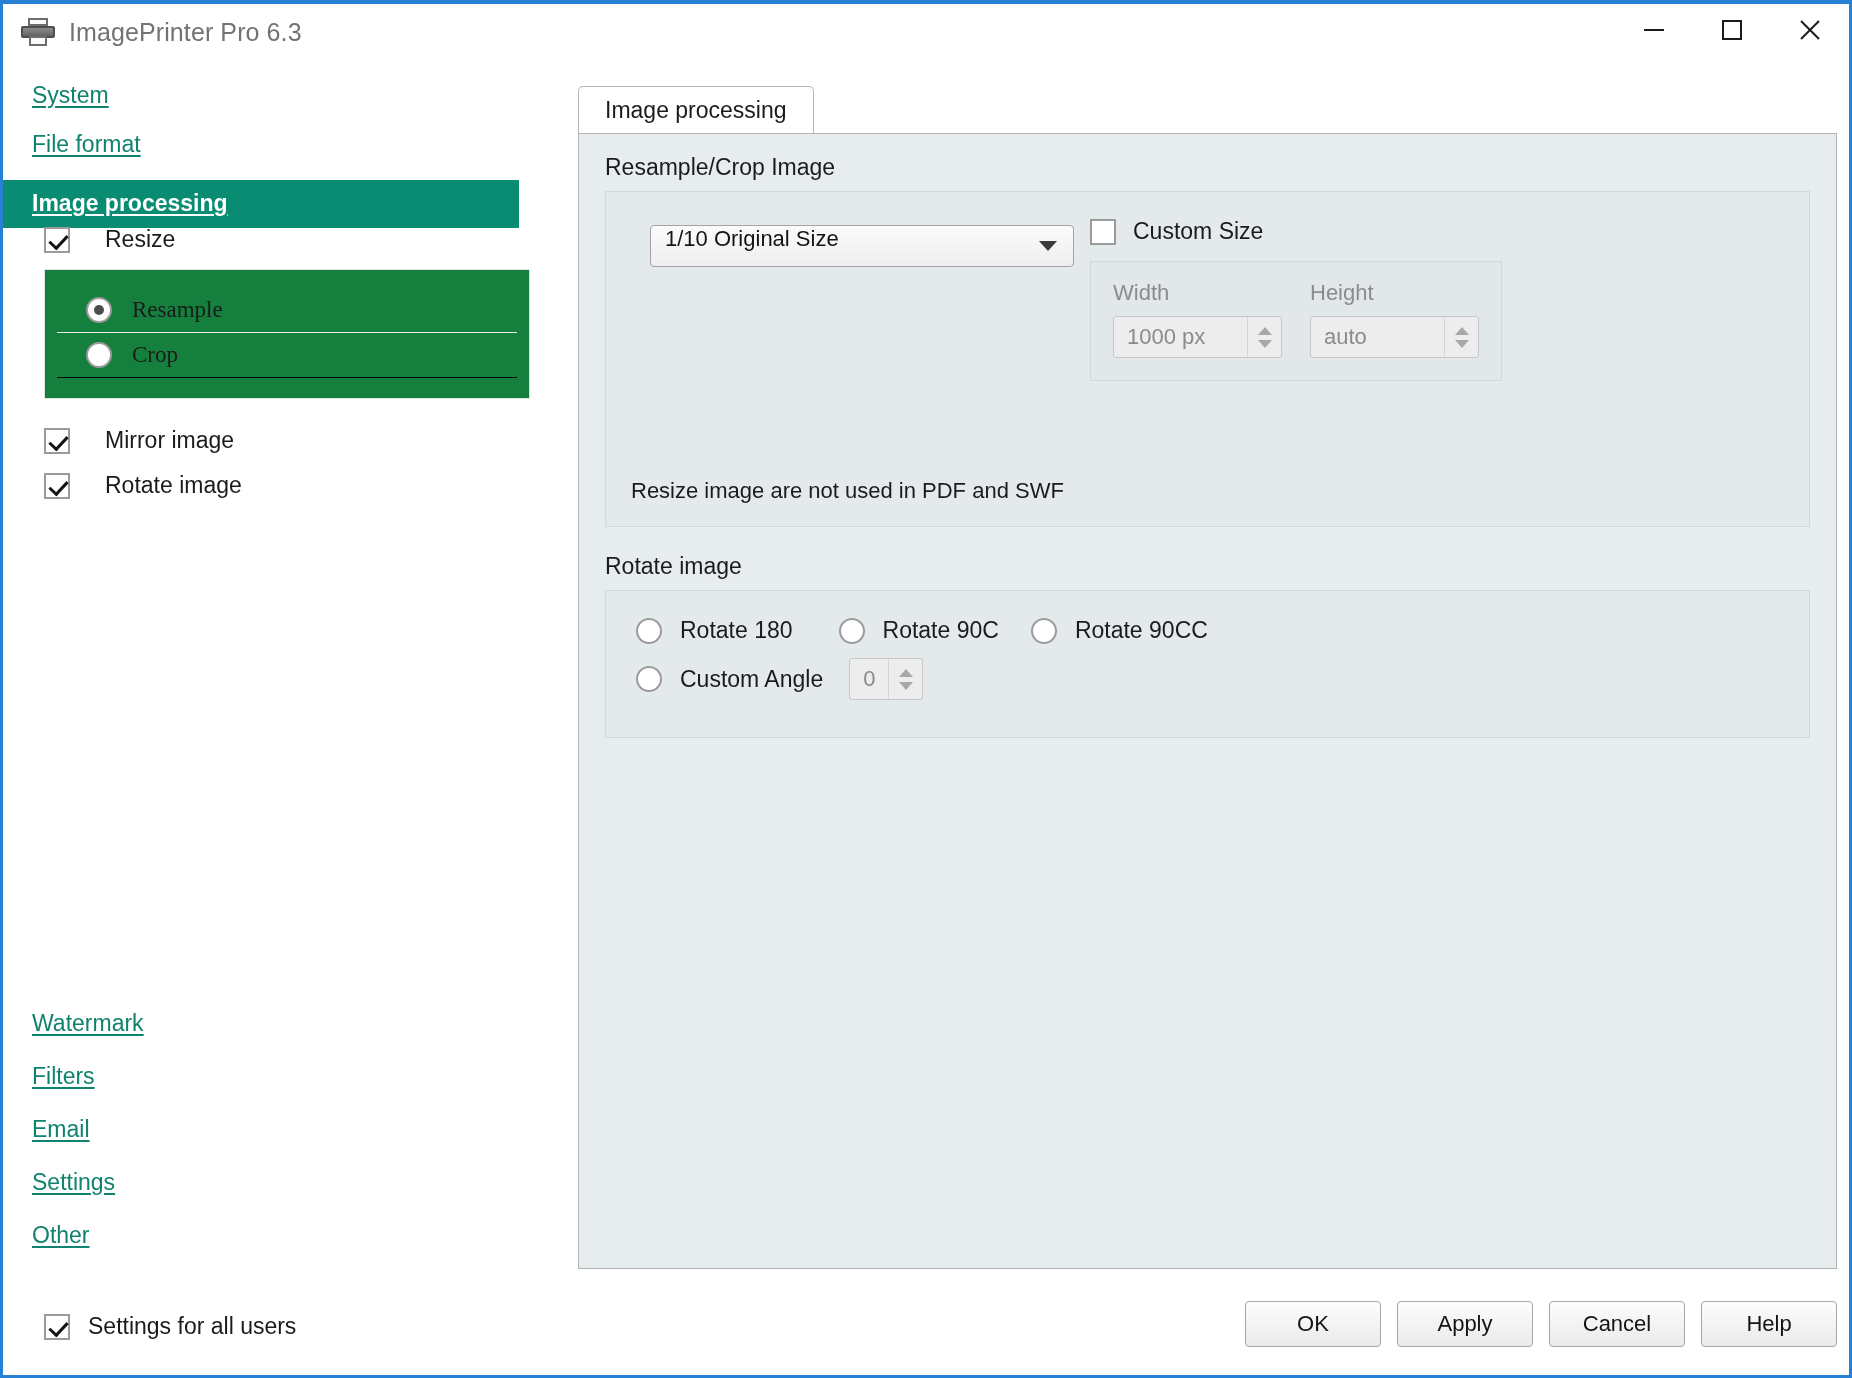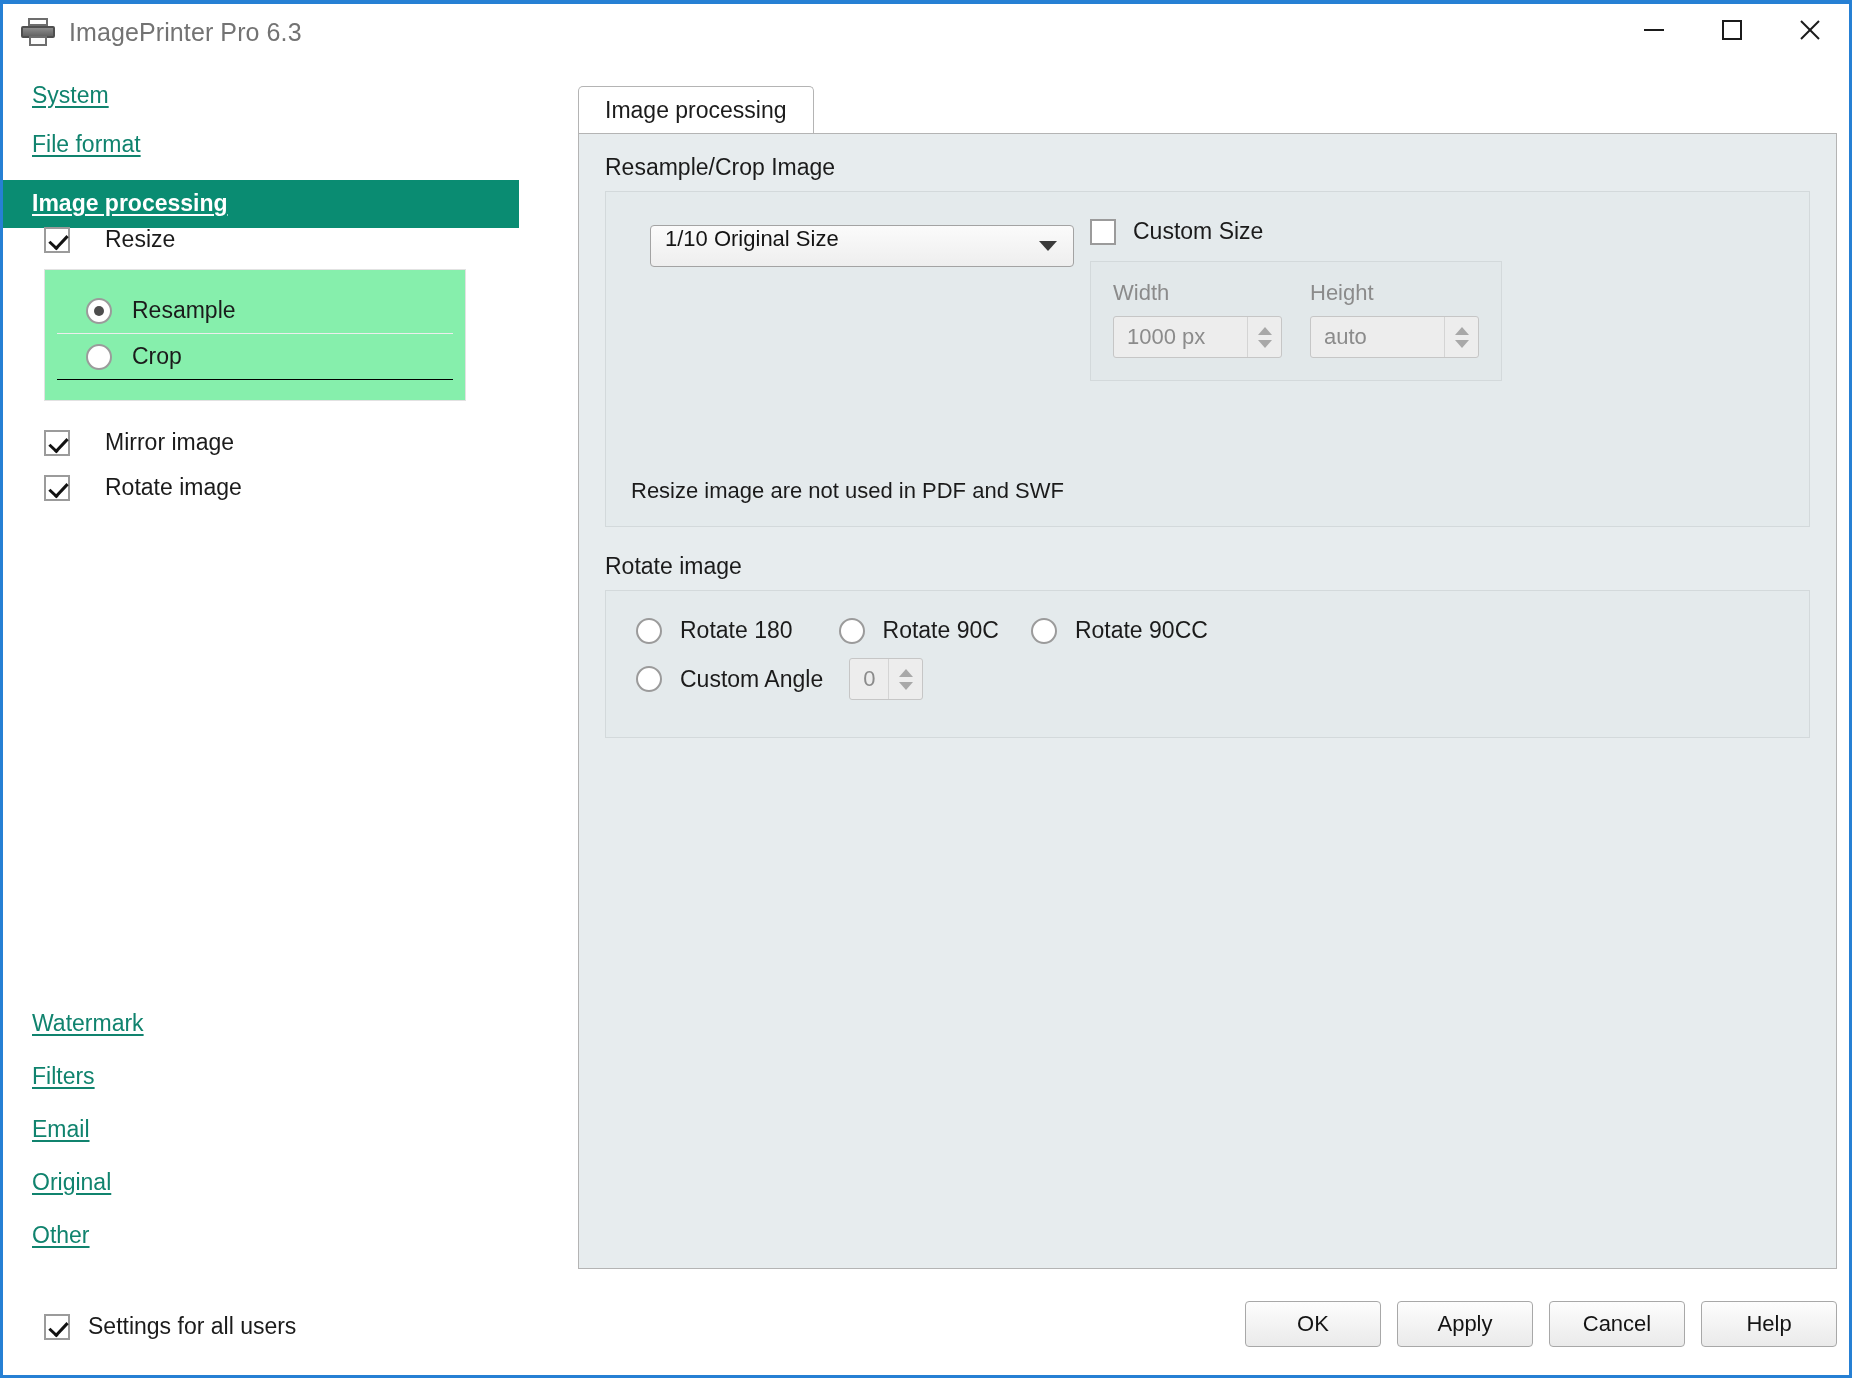--- a/index.html
+++ b/index.html
@@ -107,24 +107,25 @@
     position: absolute; left: 7px; top: 2px;
     width: 8px; height: 15px;
     border: solid #121212;
     border-width: 0 3px 3px 0;
     transform: rotate(43deg);
   }
   .cbrow .lbl { font-size: 23px; color: #1b1b1b; margin-left: 35px; }
 
   .radio-box {
     margin: 16px 0 0 41px;
-    width: 422px;
-    background: #86efac;
+    width: 486px;
+    background: #15803d;
     border: 1px solid #e2e2e2;
     padding: 18px 0 20px 0;
+    font-family: Liberation Serif, serif;
   }
   .rrow {
     display: flex; align-items: center;
     padding: 9px 0 9px 29px;
     border-bottom: 1px solid #ededed;
     margin: 0 12px;
   }
   .rrow:last-child { border-bottom: 1px solid #000000; }
   .radio {
     width: 26px; height: 26px; border-radius: 50%;
@@ -358,21 +359,21 @@
           <div class="cbox checked"></div>
           <div class="lbl">Rotate image</div>
         </div>
 
       </div>
 
       <div class="nav-bottom">
         <div class="nav-link">Watermark</div>
         <div class="nav-link">Filters</div>
         <div class="nav-link">Email</div>
-        <div class="nav-link">Original</div>
+        <div class="nav-link">Settings</div>
         <div class="nav-link">Other</div>
       </div>
 
       <div class="allusers">
         <div class="cbox checked"></div>
         <div class="lbl" style="font-size:23px;color:#1b1b1b;margin-left:18px;">Settings for all users</div>
       </div>
 
     </div>
 

